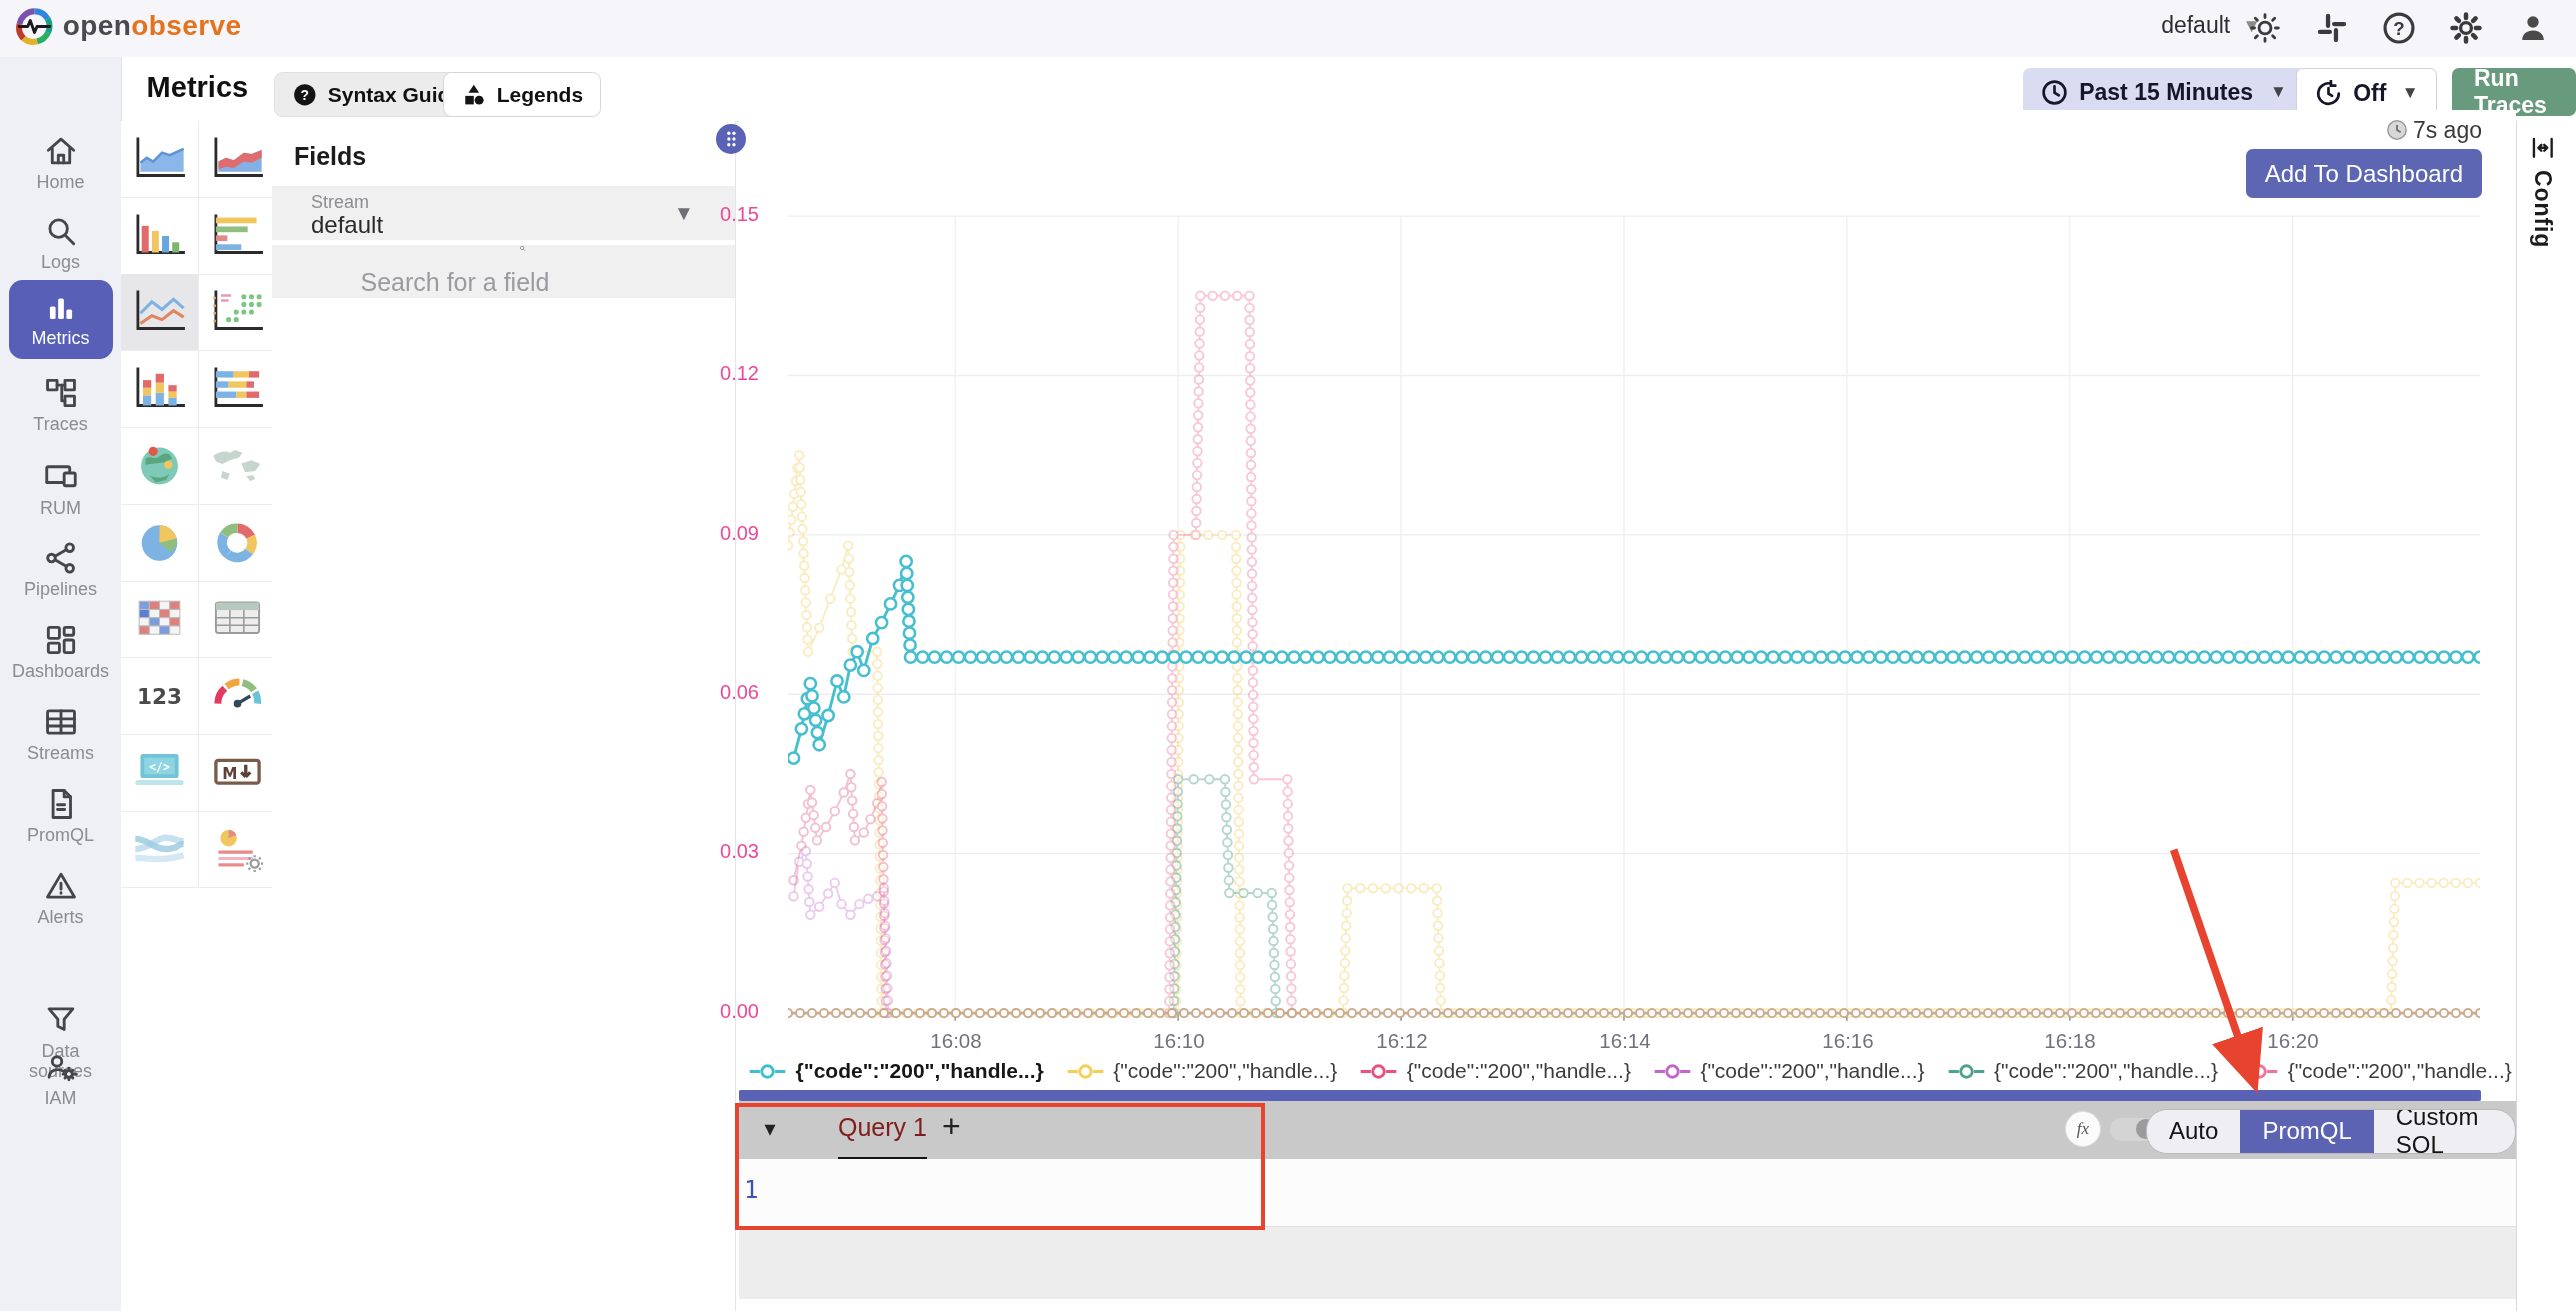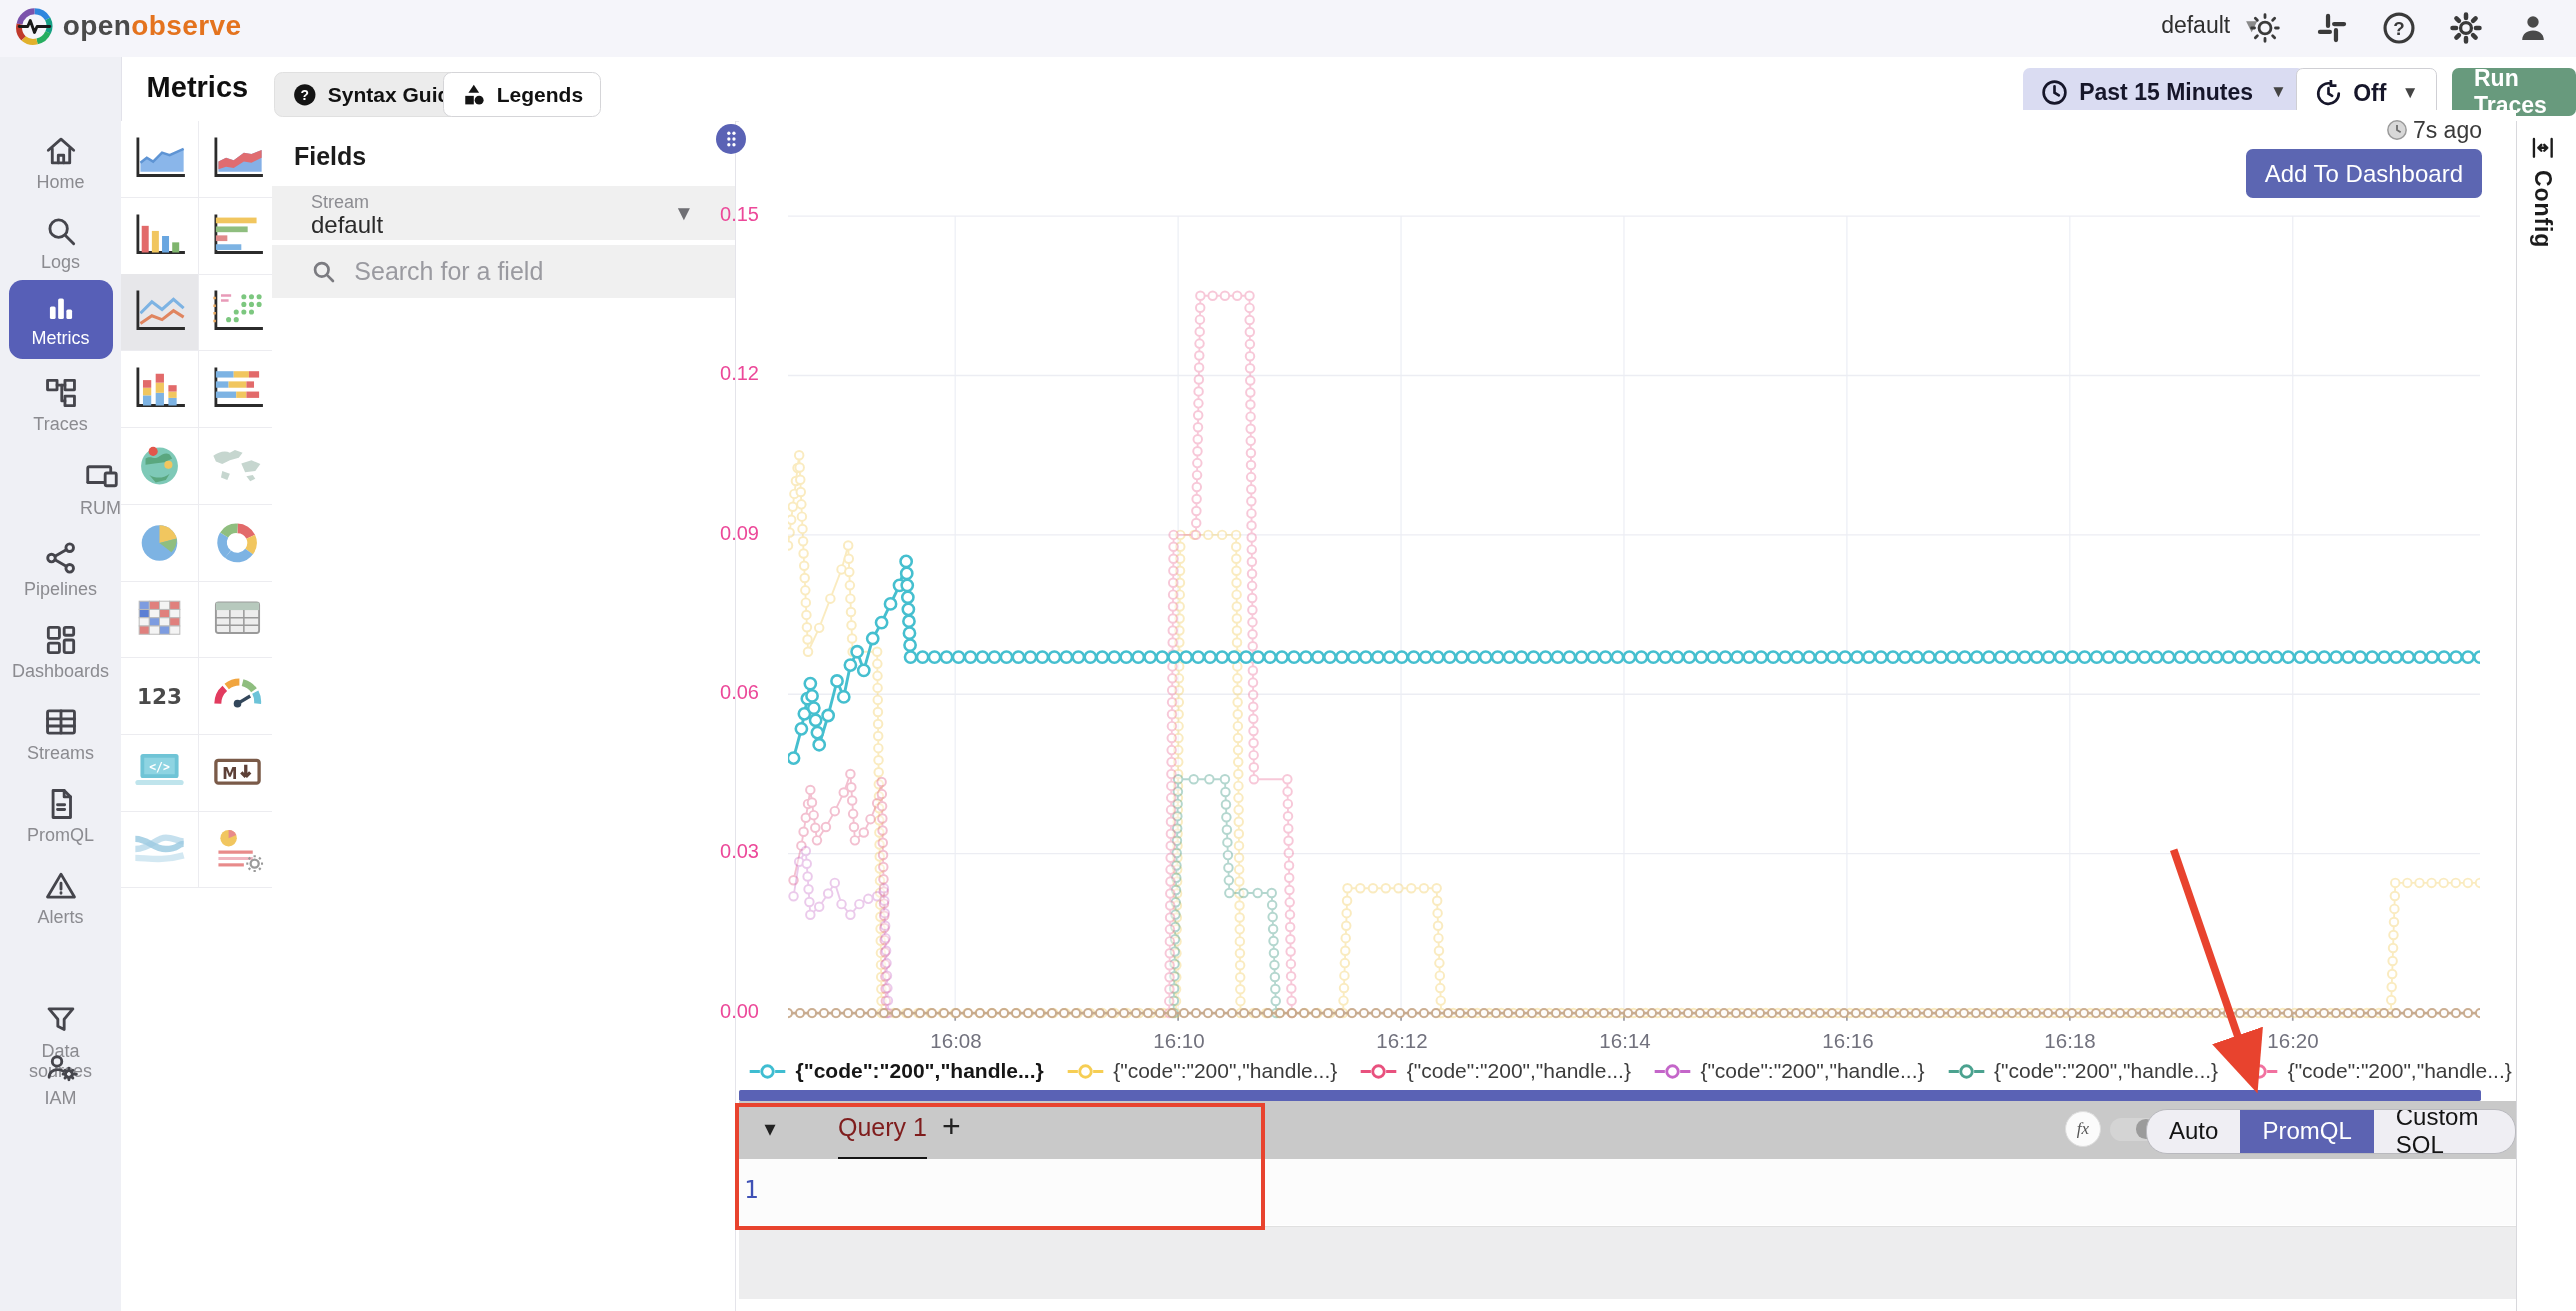--- a/index.html
+++ b/index.html
@@ -33,21 +33,21 @@
   .palette{left:121px;top:121px;width:155px;height:1190px;background:#fff;border-right:0.9px solid #e4e4ea;}
   .pcell{position:absolute;width:77px;height:76px;border-bottom:0.9px solid #ececf0;display:flex;align-items:center;justify-content:center;cursor:pointer;}
   .pcell.sel{background:#e7e7ea;}
   
   .fields{left:272px;top:121px;width:463px;height:1190px;background:#fff;border-right:0.9px solid #e4e4ea;}
   .fields-title{left:22px;top:20.5px;font-size:25px;font-weight:700;color:#1c1c1c;}
   .stream-box{left:0;top:65px;width:463px;height:54px;background:#f0f0f0;cursor:pointer;}
   .stream-lbl{left:39px;top:6px;font-size:18px;color:#8d8d92;}
   .stream-val{left:39px;top:25px;font-size:24px;color:#2a2a2a;}
   .stream-caret{right:41px;top:15.3px;color:#6f6f74;font-size:20.5px;}
-  .search-box{left:0;top:124px;width:463px;height:53px;background:#f0f0f0;display:flex;align-items:center;gap:15.3px;padding-left:38px;box-sizing:border-box;}
+  .search-box{left:0;top:124px;width:463px;height:53px;background:#f0f0f0;display:flex;align-items:center;gap:15.3px;padding-left:38px;box-sizing:border-box;flex-direction:column;}
   .search-box input{border:none;outline:none;background:transparent;font-size:25px;color:#3a3a3a;width:324px;font-family:inherit;}
   .search-box input::placeholder{color:#9a9aa0;}
   .drag-circle{left:716px;top:124px;width:30px;height:30px;border-radius:50%;background:#5a62b5;display:flex;align-items:center;justify-content:center;z-index:5;cursor:grab;}
   
   .chart-region{left:739px;top:110px;width:1777px;height:1190px;background:#fff;}
   .ago{position:absolute;right:34px;top:6.8px;display:flex;align-items:center;gap:5.1px;font-size:23px;color:#3a3a3a;}
   .add-dash{position:absolute;right:34px;top:39px;height:49px;padding:0 19px;background:#5c66b2;color:#fff;font-size:24px;border-radius:6.8px;display:flex;align-items:center;cursor:pointer;}
   .ylab{position:absolute;width:77px;text-align:center;font-size:20px;color:#ec4899;}
   .xlab{position:absolute;width:94px;text-align:center;font-size:20.5px;color:#71717d;}
   .legend-row{left:748px;top:1054px;width:1705px;height:34px;display:flex;align-items:center;gap:22px;}
@@ -210,21 +210,21 @@
     <div class="nav-item" style="top: 317px;">
       <svg width="38" height="38" viewBox="0 0 24 24" fill="none" stroke="#45454c" stroke-width="1.8" stroke-linejoin="round" stroke-linecap="round">
         <rect x="3.5" y="4" width="6" height="6"></rect>
         <rect x="14.5" y="4" width="6" height="6"></rect>
         <rect x="14.5" y="14" width="6" height="6"></rect>
         <path d="M9.5 7h3v10h2"></path>
         <path d="M12.5 7h2"></path>
       </svg>
       <div class="lbl" style="max-width:102px;">Traces</div>
     </div>
-    <div class="nav-item" style="top: 401px; align-items: flex-end;">
+    <div class="nav-item" style="top: 401px;">
       <svg width="38" height="38" viewBox="0 0 24 24" fill="none" stroke="#45454c" stroke-width="1.8" stroke-linejoin="round" stroke-linecap="round">
         <rect x="3" y="5.5" width="14.5" height="10" rx="1"></rect>
         <path d="M3 15.5h9"></path>
         <rect x="14" y="9.5" width="7" height="8" rx="1" fill="#eff0f5"></rect>
       </svg>
       <div class="lbl" style="max-width:102px;">RUM</div>
     </div>
     <div class="nav-item" style="top: 482px;">
       <svg width="38" height="38" viewBox="0 0 24 24" fill="none" stroke="#45454c" stroke-width="1.8" stroke-linejoin="round" stroke-linecap="round">
         <circle cx="6" cy="12" r="2.4"></circle>

